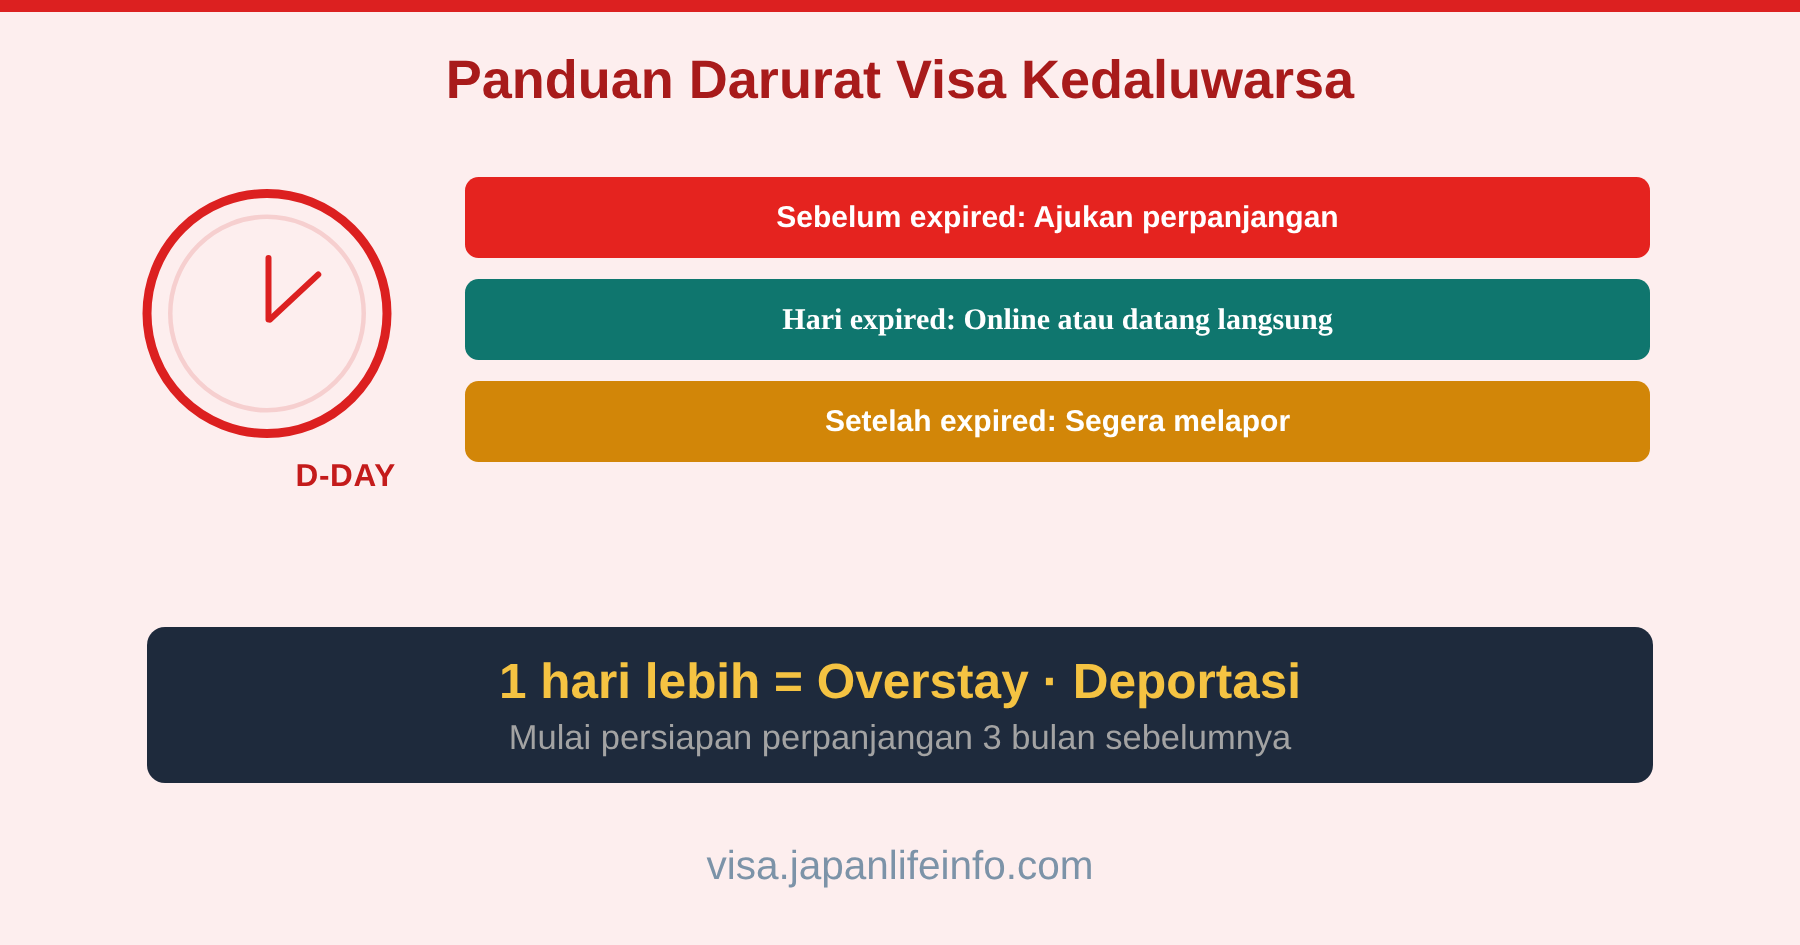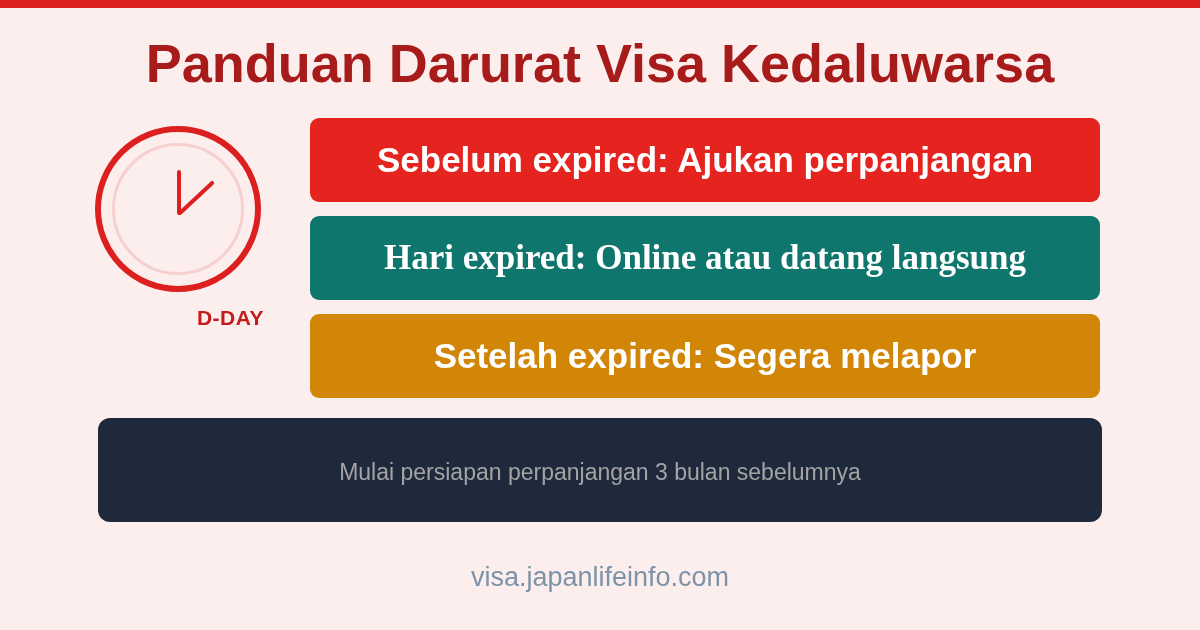--- a/index.html
+++ b/index.html
@@ -18,21 +18,21 @@
     position: absolute;
     top: 0; left: 0;
     width: 1200px; height: 8px;
     background: #dc2020;
   }
   .title {
     position: absolute;
     top: 32px; left: 0;
     width: 1200px;
     text-align: center;
-    font-size: 54px;
+    font-size: 36px;
     font-weight: bold;
     color: #a81b1b;
     letter-spacing: 0px;
   }
   
   .clock-wrap {
     position: absolute;
     left: 92px; top: 126px;
     width: 172px;
     text-align: right;
@@ -75,28 +75,28 @@
     color: #c41b1b;
     letter-spacing: 0.5px;
   }
   
   .steps {
     position: absolute;
     left: 310px; top: 118px;
     width: 790px;
   }
   .step {
-    height: 84px;
+    height: 54px;
     border-radius: 9px;
     display: flex;
     align-items: center;
     justify-content: center;
     margin-bottom: 14px;
     color: #ffffff;
-    font-size: 35px;
+    font-size: 20px;
     font-weight: bold;
   }
   .step-0 { background: #e5231f; }
   .step-1 { background: #0f766e; font-family: Liberation Serif, serif; }
   .step-2 { background: #d28608; }
   
   .warn {
     position: absolute;
     left: 98px; top: 418px;
     width: 1004px; height: 104px;
@@ -151,18 +151,19 @@
     </div>
     <div class="step step-1">
       <span>Hari expired: Online atau datang langsung</span>
     </div>
     <div class="step step-2">
       <span>Setelah expired: Segera melapor</span>
     </div>
   </div>
 
   <div class="warn">
+    <div class="warn-main">1 hari lebih = Overstay · Deportasi</div>
     <div class="warn-sub">Mulai persiapan perpanjangan 3 bulan sebelumnya</div>
   </div>
 
   <div class="footer">visa.japanlifeinfo.com</div>
 
 </div>
 
 </body></html>

